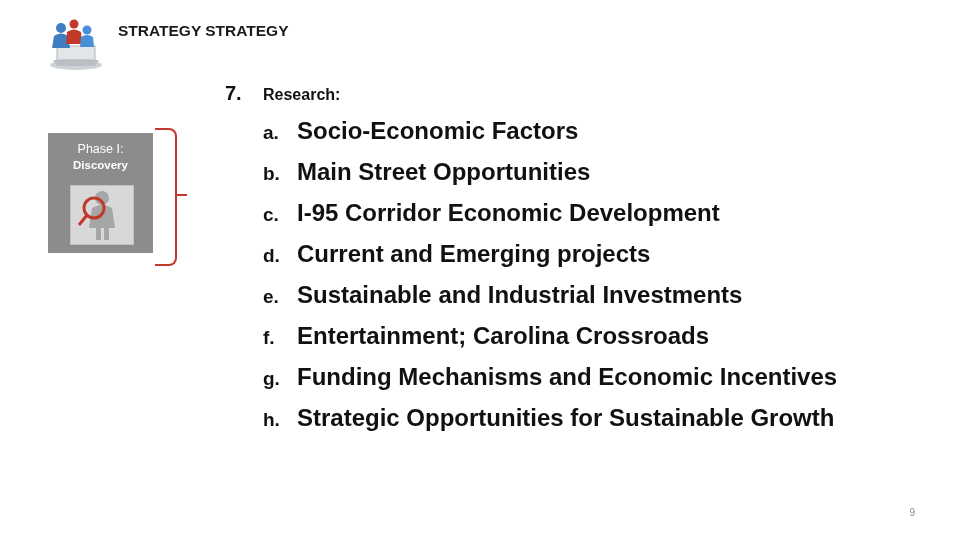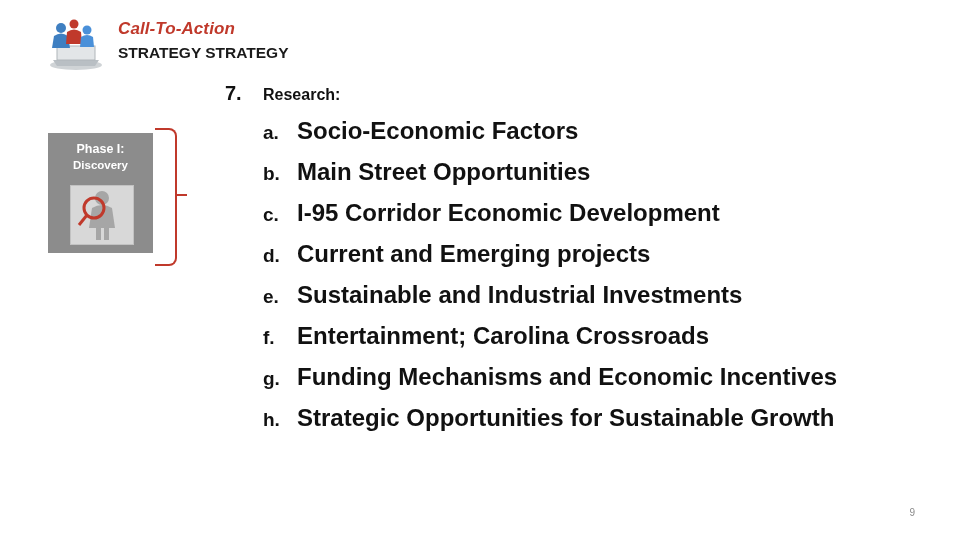--- a/index.html
+++ b/index.html
@@ -59,21 +59,21 @@
     left: 48px;
     top: 133px;
     width: 105px;
     height: 120px;
     background: #8c8c8c;
     color: #ffffff;
     text-align: center;
   }
   #phase-title {
     font-size: 12.5px;
-    font-weight: bold;
+    font-weight: normal;
     padding-top: 8px;
     line-height: 16px;
   }
   #phase-subtitle {
     font-size: 11.5px;
     font-weight: bold;
     line-height: 16px;
     text-align: center;
   }
   #phase-image {
@@ -178,21 +178,20 @@
       <path d="M9 20 q7 -5 14 0 l2 12 h-18 z" fill="#3f7fc1"></path>
 
       <circle cx="29" cy="8" r="4.5" fill="#c0392b"></circle>
       <path d="M22 16 q7 -5 14 0 l1 12 h-16 z" fill="#c0392b"></path>
 
       <circle cx="42" cy="14" r="4.5" fill="#4a90d9"></circle>
       <path d="M36 21 q6 -4 12 0 l1 10 h-14 z" fill="#4a90d9"></path>
     </svg>
   </span>
   <div id="header-text">
-    <div id="brand-title">Call-To-Action</div>
     <div id="brand-subtitle">STRATEGY STRATEGY</div>
   </div>
 </div>
 
 <div id="phase-block">
   <div id="phase-title">Phase I:</div>
   <div id="phase-subtitle">Discovery</div>
   <div id="phase-image">
     <svg width="60" height="56" viewBox="0 0 60 56" xmlns="http://www.w3.org/2000/svg">
 

